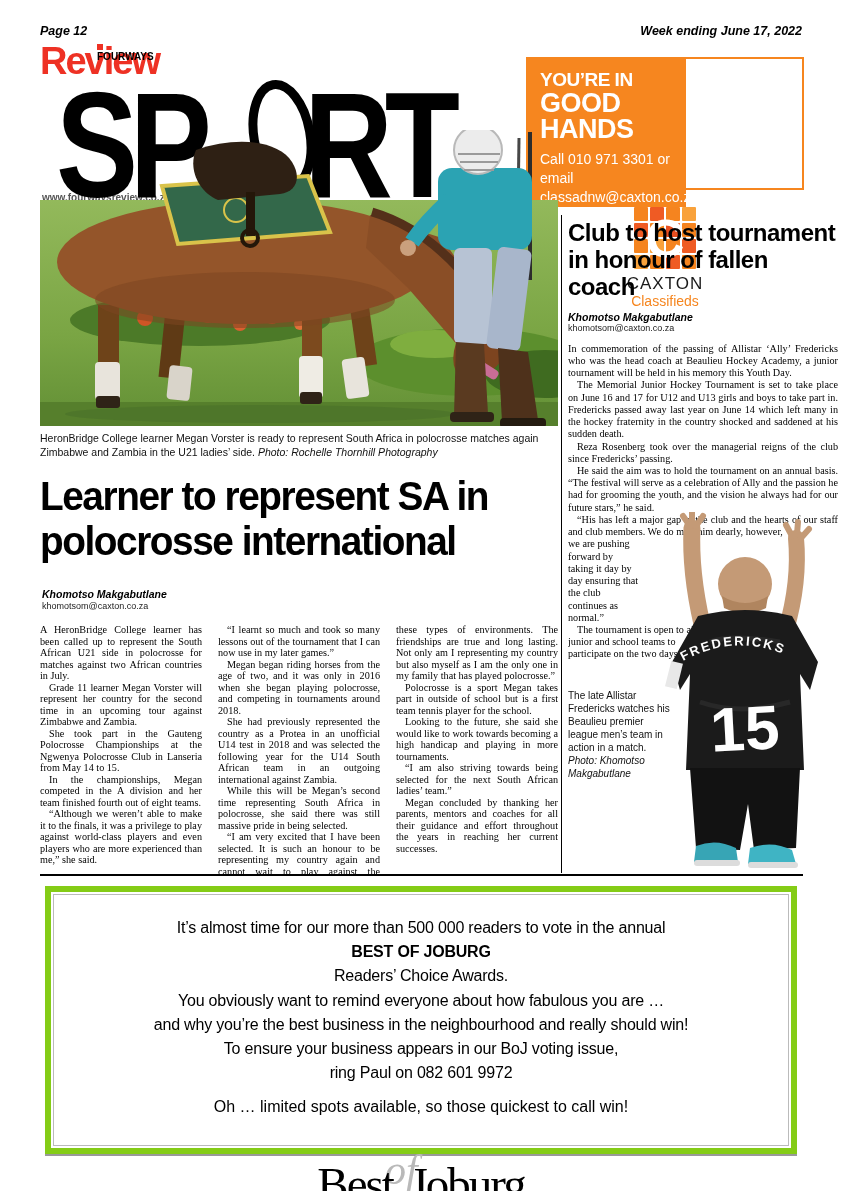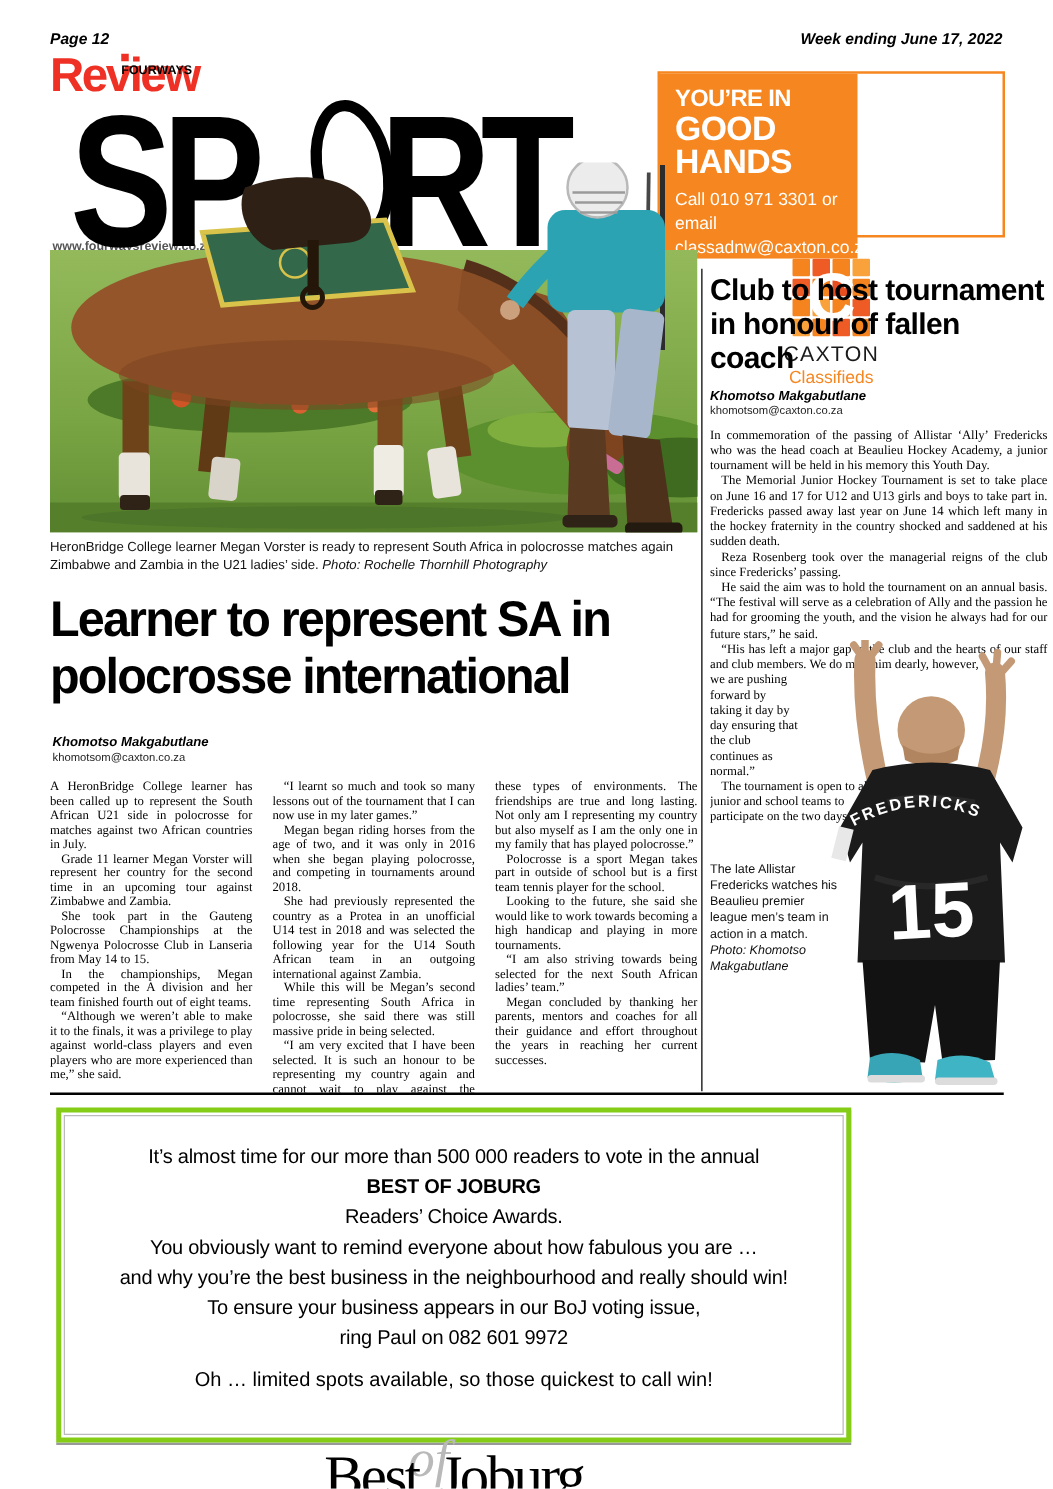--- a/index.html
+++ b/index.html
@@ -63,21 +63,21 @@
   .r-byline .name{font-size:10.5px;font-weight:bold;font-style:italic;}
   .r-byline .mail{font-size:9px;color:#222;}
   .r-body{margin-top:10px;font-family:"Liberation Serif",serif;font-size:10.2px;line-height:1.2;text-align:justify;}
   .r-body p{margin:0;text-indent:9px;}
   .r-body p:first-child{text-indent:0;}
   .wrap-narrow{width:72px;font-family:"Liberation Serif",serif;font-size:10.2px;line-height:1.2;}
   .wrap-wide{width:152px;font-family:"Liberation Serif",serif;font-size:10.2px;line-height:1.2;text-indent:9px;}
   .r-caption{margin-top:28px;width:102px;font-size:10px;line-height:1.3;color:#111;}
   .fredericks{position:absolute;right:-2px;top:292px;}
   
-  .boj-ad{position:absolute;left:45px;top:886px;width:636px;height:268px;border:4px solid #84cc16;
+  .boj-ad{position:absolute;left:45px;top:886px;width:752px;height:268px;border:6px solid #84cc16;
           box-sizing:border-box;background:#fff;box-shadow:0 2px 0 #999;}
   .boj-inner{position:absolute;inset:2px;border:1px solid #bbb;padding-top:20px;text-align:center;}
   .boj-lines p{margin:1px 0;font-size:16px;line-height:1.45;letter-spacing:-.2px;}
   .boj-lines p:nth-child(2){font-weight:bold;}
   .boj-closing{margin-top:14px;font-size:16px;}
   .boj-logo{display:inline-block;margin-top:16px;line-height:1;}
   .boj-logo .row{display:flex;align-items:flex-end;justify-content:center;}
   .boj-logo .best,.boj-logo .joburg{font-family:"Liberation Serif",serif;font-size:47px;letter-spacing:-2px;}
   .boj-logo .of{font-family:"Liberation Serif",serif;font-style:italic;font-size:42px;color:#b9b9b9;
                 margin:17px -8px;position:relative;z-index:0;}

